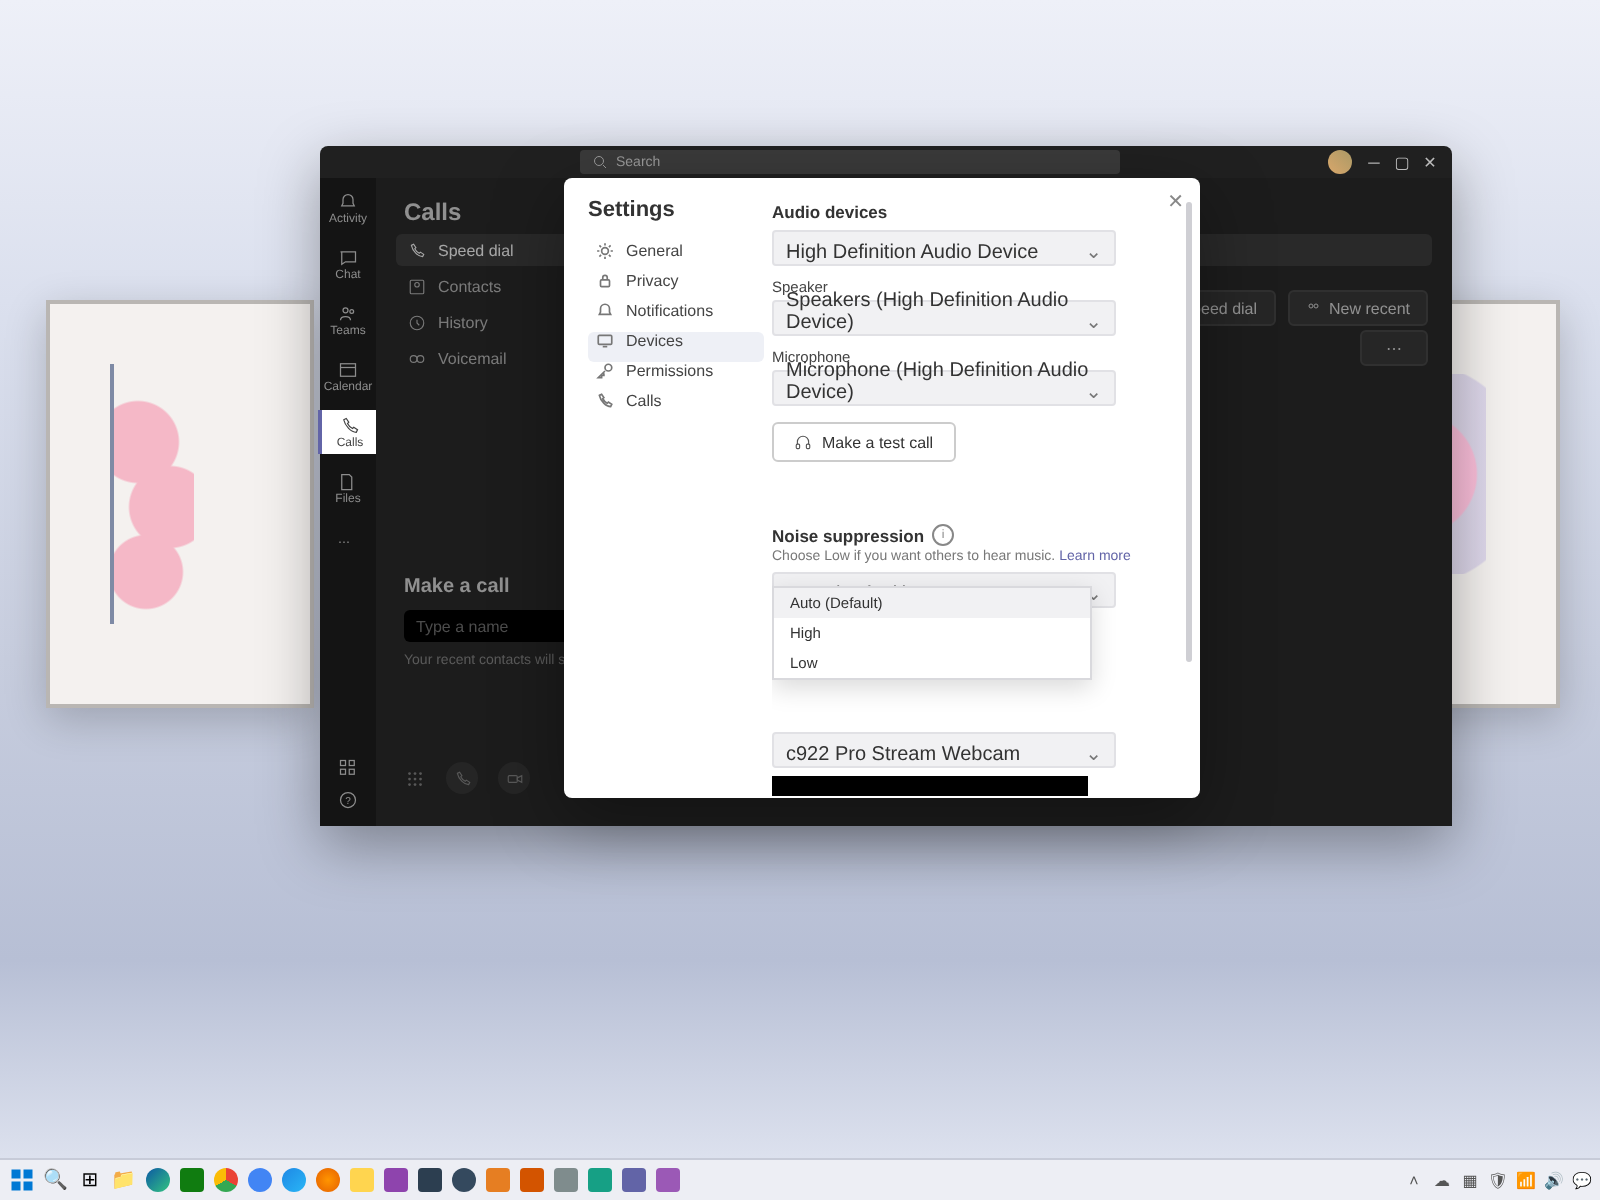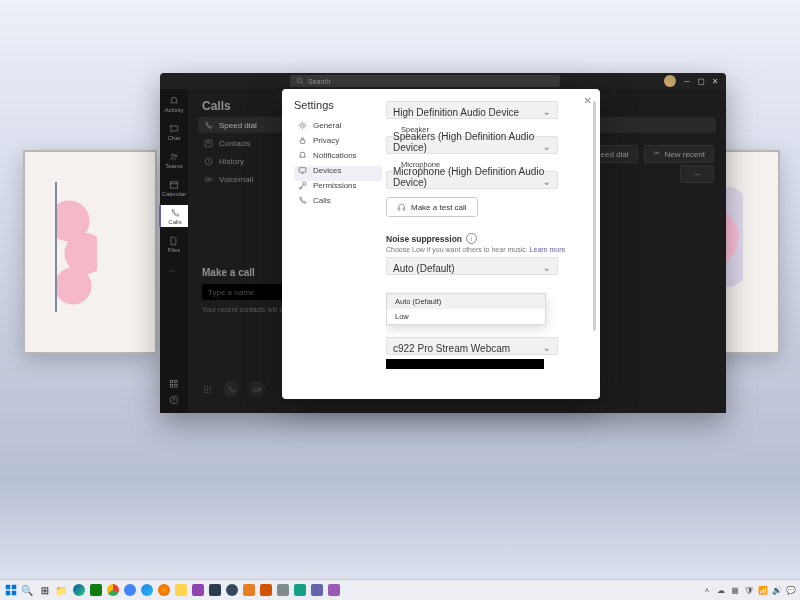--- a/index.html
+++ b/index.html
@@ -24,45 +24,45 @@
 .rail svg,.rail .dots{width:10px;height:10px}
 .panel{flex:1;background:#2c2c2c;color:#ddd;position:relative}
 .panel-head{font-size:12px;font-weight:600;padding:10px 14px 4px}
 .filterlist{padding:0 10px}
 .pill{display:flex;align-items:center;gap:6px;height:16px;padding:0 6px;border-radius:3px;color:#bbb;font-size:8px;margin-bottom:2px}
 .pill.active{background:#3f3f3f;color:#fff}
 .pill svg{width:9px;height:9px}
 .toolbar{position:absolute;top:56px;right:12px;display:flex;gap:6px}
 .tbtn{height:16px;padding:0 8px;display:flex;align-items:center;gap:4px;background:#3b3b3b;border:1px solid #4b4b4b;border-radius:3px;font-size:8px;color:#ddd;cursor:pointer}
 .tmore{width:16px;display:flex;align-items:center;justify-content:center}
-.makecall{position:absolute;left:14px;top:178px}
+.makecall{position:absolute;left:14px;top:199px}
 .makecall h3{margin:0 0 6px 0;font-size:10px;font-weight:600;color:#ddd}
 .ninput{width:90px;height:16px;background:#000000;border:none;border-radius:3px;padding:0 6px;font-size:8px;color:#c8c8c8}
 .hint{font-size:7px;color:#8a8a8a;margin-top:6px}
 .callbtns{position:absolute;left:14px;bottom:16px;display:flex;align-items:center;gap:10px}
 .cbtn{width:16px;height:16px;border-radius:50%;background:#3a3a3a;display:flex;align-items:center;justify-content:center;color:#888}
 .boticons{position:absolute;left:0;bottom:8px;width:28px;display:flex;flex-direction:column;align-items:center;gap:6px;color:#8d8d8d}
 
 .scrim{position:absolute;inset:0;background:rgba(0,0,0,.35)}
 
 .card{position:absolute;left:282px;top:89px;width:318px;height:310px;background:#fff;border-radius:4px;box-shadow:0 10px 35px rgba(0,0,0,.35);display:flex;color:#333;overflow:hidden}
 .card-left{width:88px;padding:10px 4px 10px 12px}
-.card-title{font-size:11px;font-weight:400;margin-bottom:10px}
+.card-title{font-size:11px;font-weight:700;margin-bottom:10px}
 .snav{color:#444}
 .snav .srow{display:flex;align-items:flex-start;gap:6px;height:15px;border-radius:3px;padding:0 4px;font-size:8px;cursor:pointer}
 .snav .srow.active{background:#eef0f6}
 .snav svg{width:9px;height:9px;stroke:#777;fill:none;stroke-width:1.5}
 .card-close{position:absolute;top:6px;right:8px;color:#888;font-size:10px;cursor:pointer}
 .card-body{flex:1;padding:12px 16px 12px 0;overflow:hidden;position:relative}
 .sec-h{font-size:8.5px;font-weight:600;margin:0 0 4px 0}
-.lbl{font-size:7.5px;color:#444;margin:6px 15px 2px}
+.lbl{font-size:7.5px;color:#444;margin:6px 0 2px}
 .sel{position:relative;width:158px;height:16px;background:#f1f1f3;border:1px solid #e1e1e5;border-radius:2px;display:flex;align-items:flex-end;padding:0 6px;font-size:10px;color:#333;cursor:pointer}
 .sel .chev{position:absolute;right:6px;top:4px;color:#777}
 .btn-outline{margin-top:8px;height:18px;display:inline-flex;align-items:center;gap:5px;padding:0 10px;border:1px solid #ccc;border-radius:3px;background:#fff;font-size:8px;cursor:pointer}
-.ns-row{display:flex;align-items:center;gap:4px;margin-top:16px}
+.ns-row{display:flex;align-items:center;gap:4px;margin-top:31px}
 .info-ic{width:9px;height:9px;border:1px solid #888;border-radius:50%;display:inline-flex;align-items:center;justify-content:center;font-size:6px;color:#888}
 .help{font-size:7px;color:#777;margin:2px 0 4px}
 .help a{font-size:7px}
 .dd{position:absolute;width:158px;background:#fff;border:1px solid #d9d9dd;box-shadow:0 4px 12px rgba(0,0,0,.15);z-index:5}
 .dd .opt{height:15px;display:flex;align-items:center;padding:0 8px;font-size:7.5px;cursor:pointer}
 .dd .opt.sel-opt{background:#f1f1f3}
 .cam-preview{width:158px;height:10px;background:#000;margin-top:4px}
 .scrolltrack{position:absolute;right:4px;top:12px;width:3px;height:284px;background:transparent}
 .scrollthumb{width:3px;height:230px;background:#cfcfd4;border-radius:2px}
 
@@ -291,20 +291,21 @@
           </svg>
           <span>Calls</span>
         </div>
     </div>
   </div>
   <div class="card-body">
     <div class="scrolltrack">
         <div class="scrollthumb"></div>
       </div>
 
+    <div class="sec-h">Audio devices</div>
     <div class="sel">
         <span>High Definition Audio Device</span>
         <span class="chev">⌄</span>
       </div>
 
     <div class="lbl">Speaker</div>
     <div class="sel">
         <span>Speakers (High Definition Audio Device)</span>
         <span class="chev">⌄</span>
       </div>
@@ -329,20 +330,21 @@
       <span class="info-ic">i</span>
     </div>
     <div class="help"><span>Choose Low if you want others to hear music.</span> <a class="link">Learn more</a></div>
     <div class="sel">
         <span>Auto (Default)</span>
         <span class="chev">⌄</span>
       </div>
 
     <div class="dd" id="ns-dd" style="top:204px;left:0">
         <div class="opt sel-opt">Auto (Default)</div>
+        <div class="opt">High</div>
         <div class="opt">Low</div>
       </div>
 
     <div style="height:62px"></div>
     <div class="sel">
         <span>c922 Pro Stream Webcam</span>
         <span class="chev">⌄</span>
       </div>
     <div class="cam-preview"></div>
   </div>

